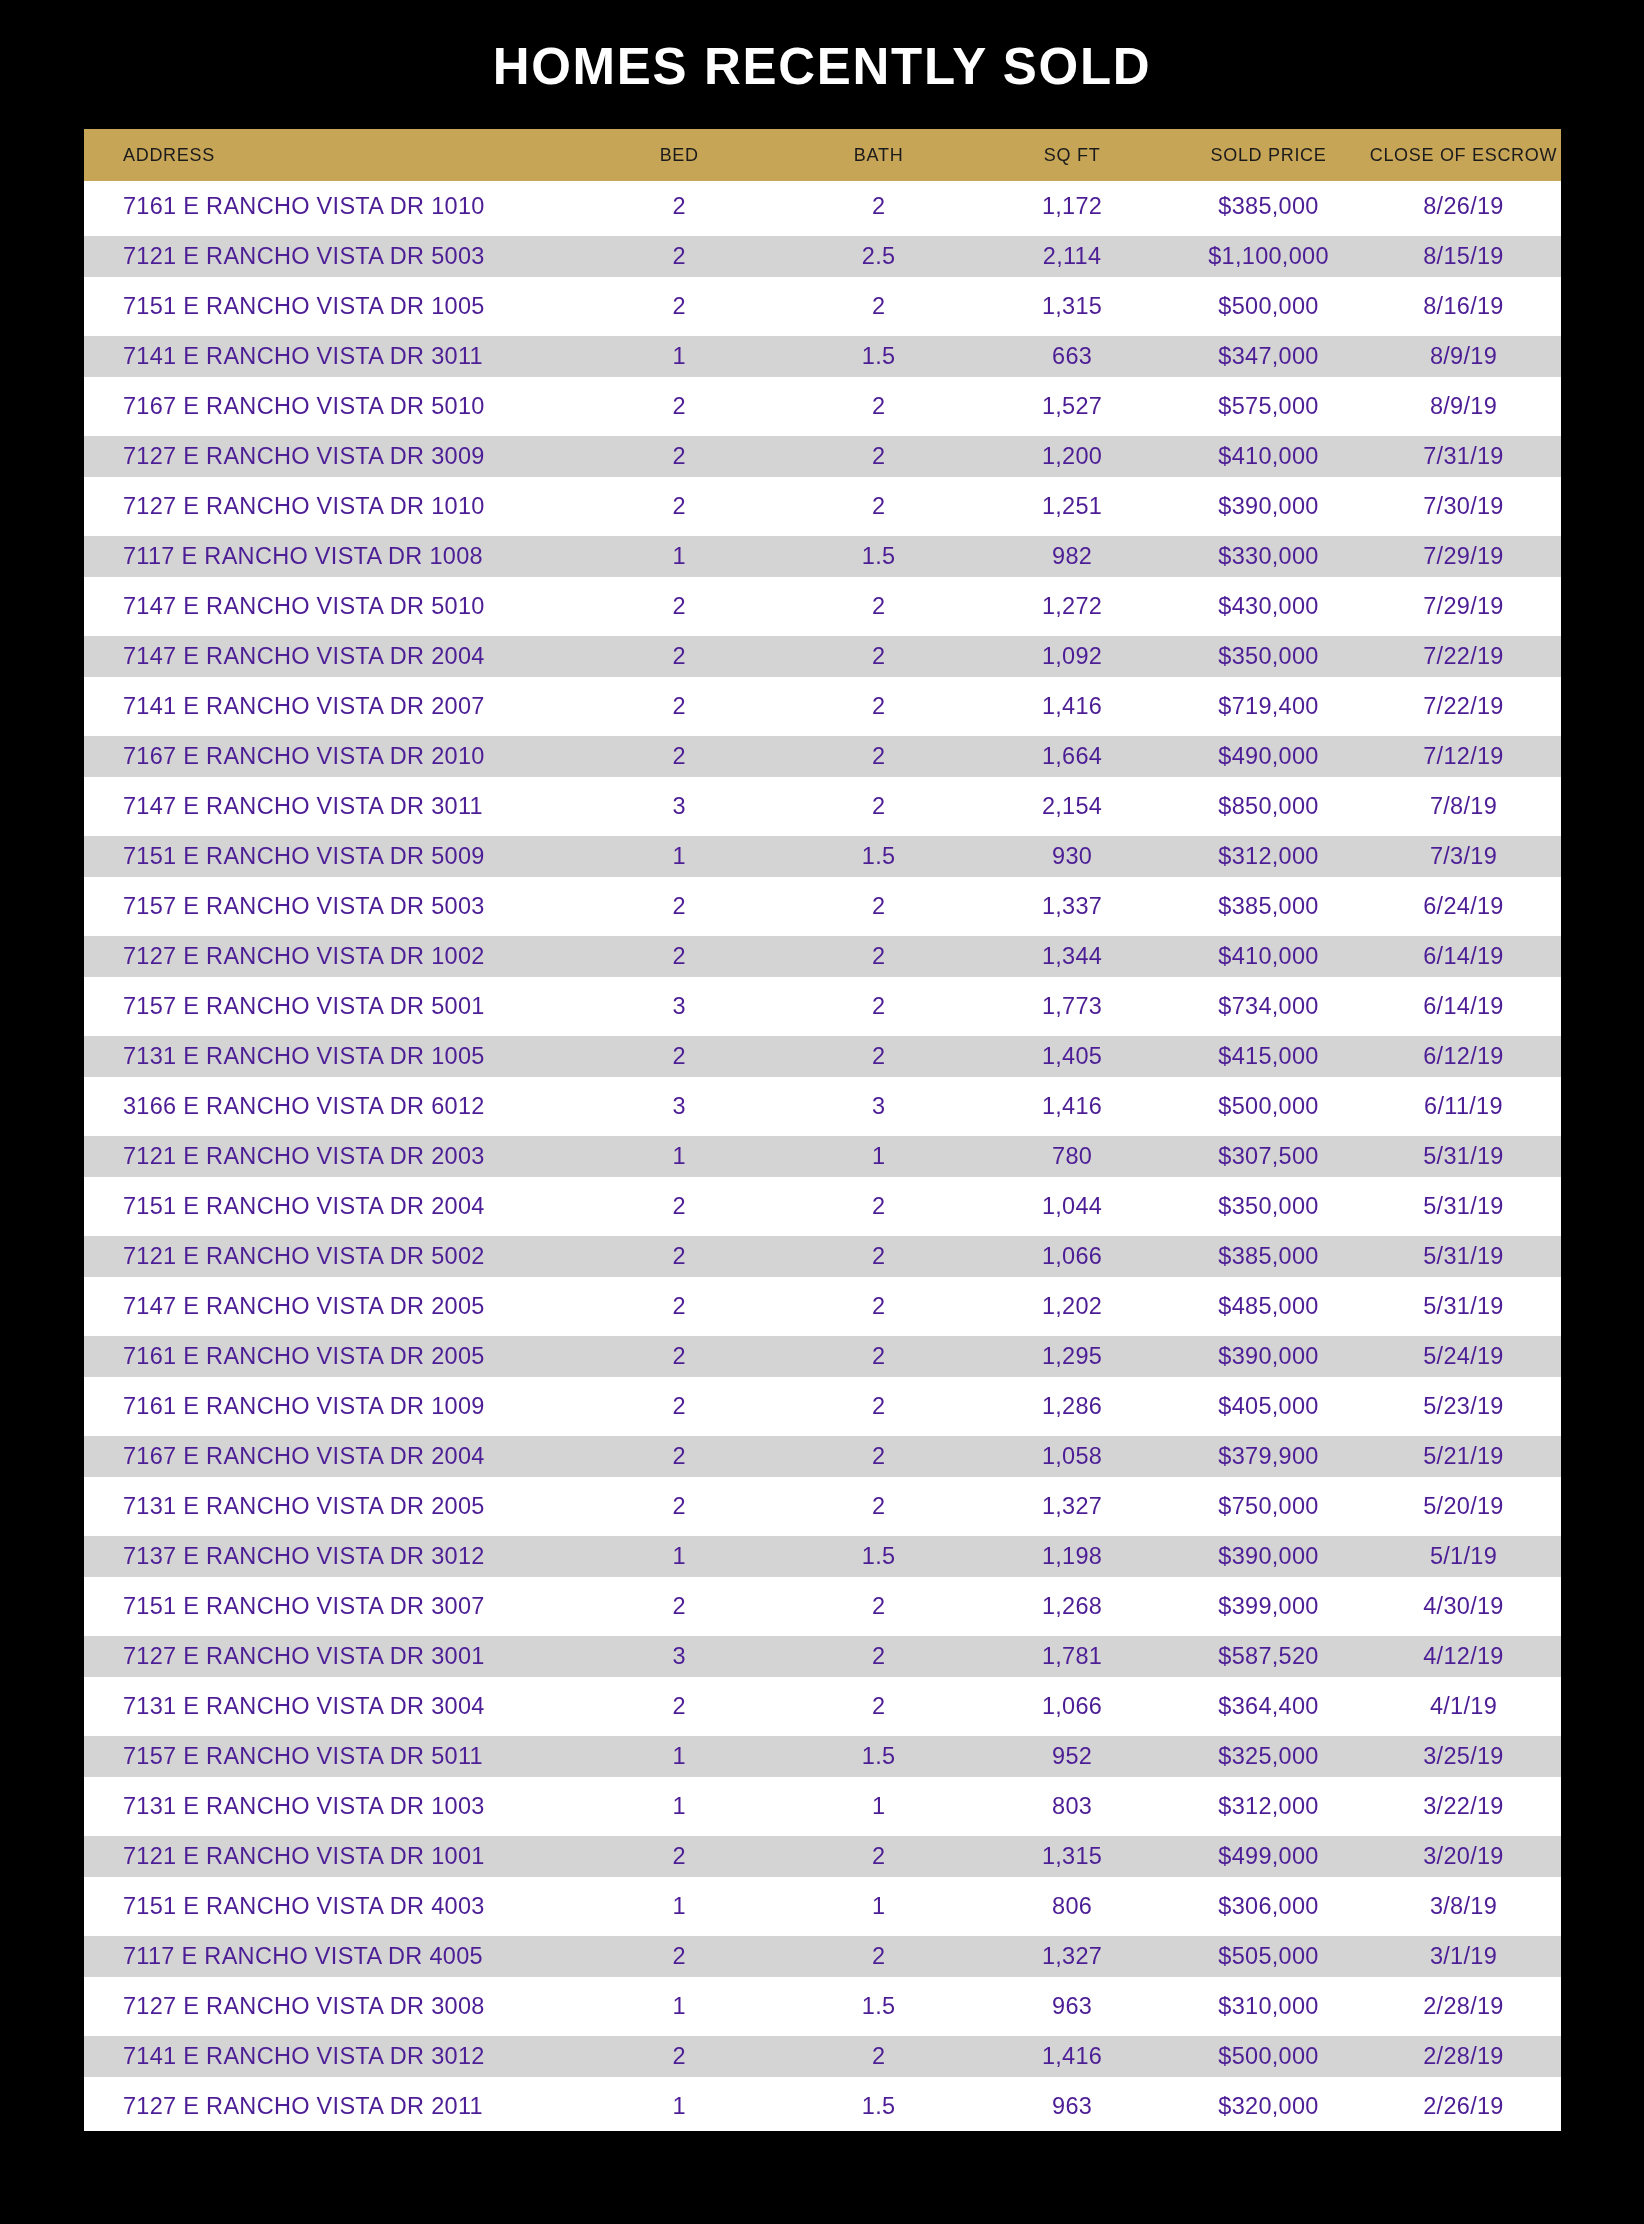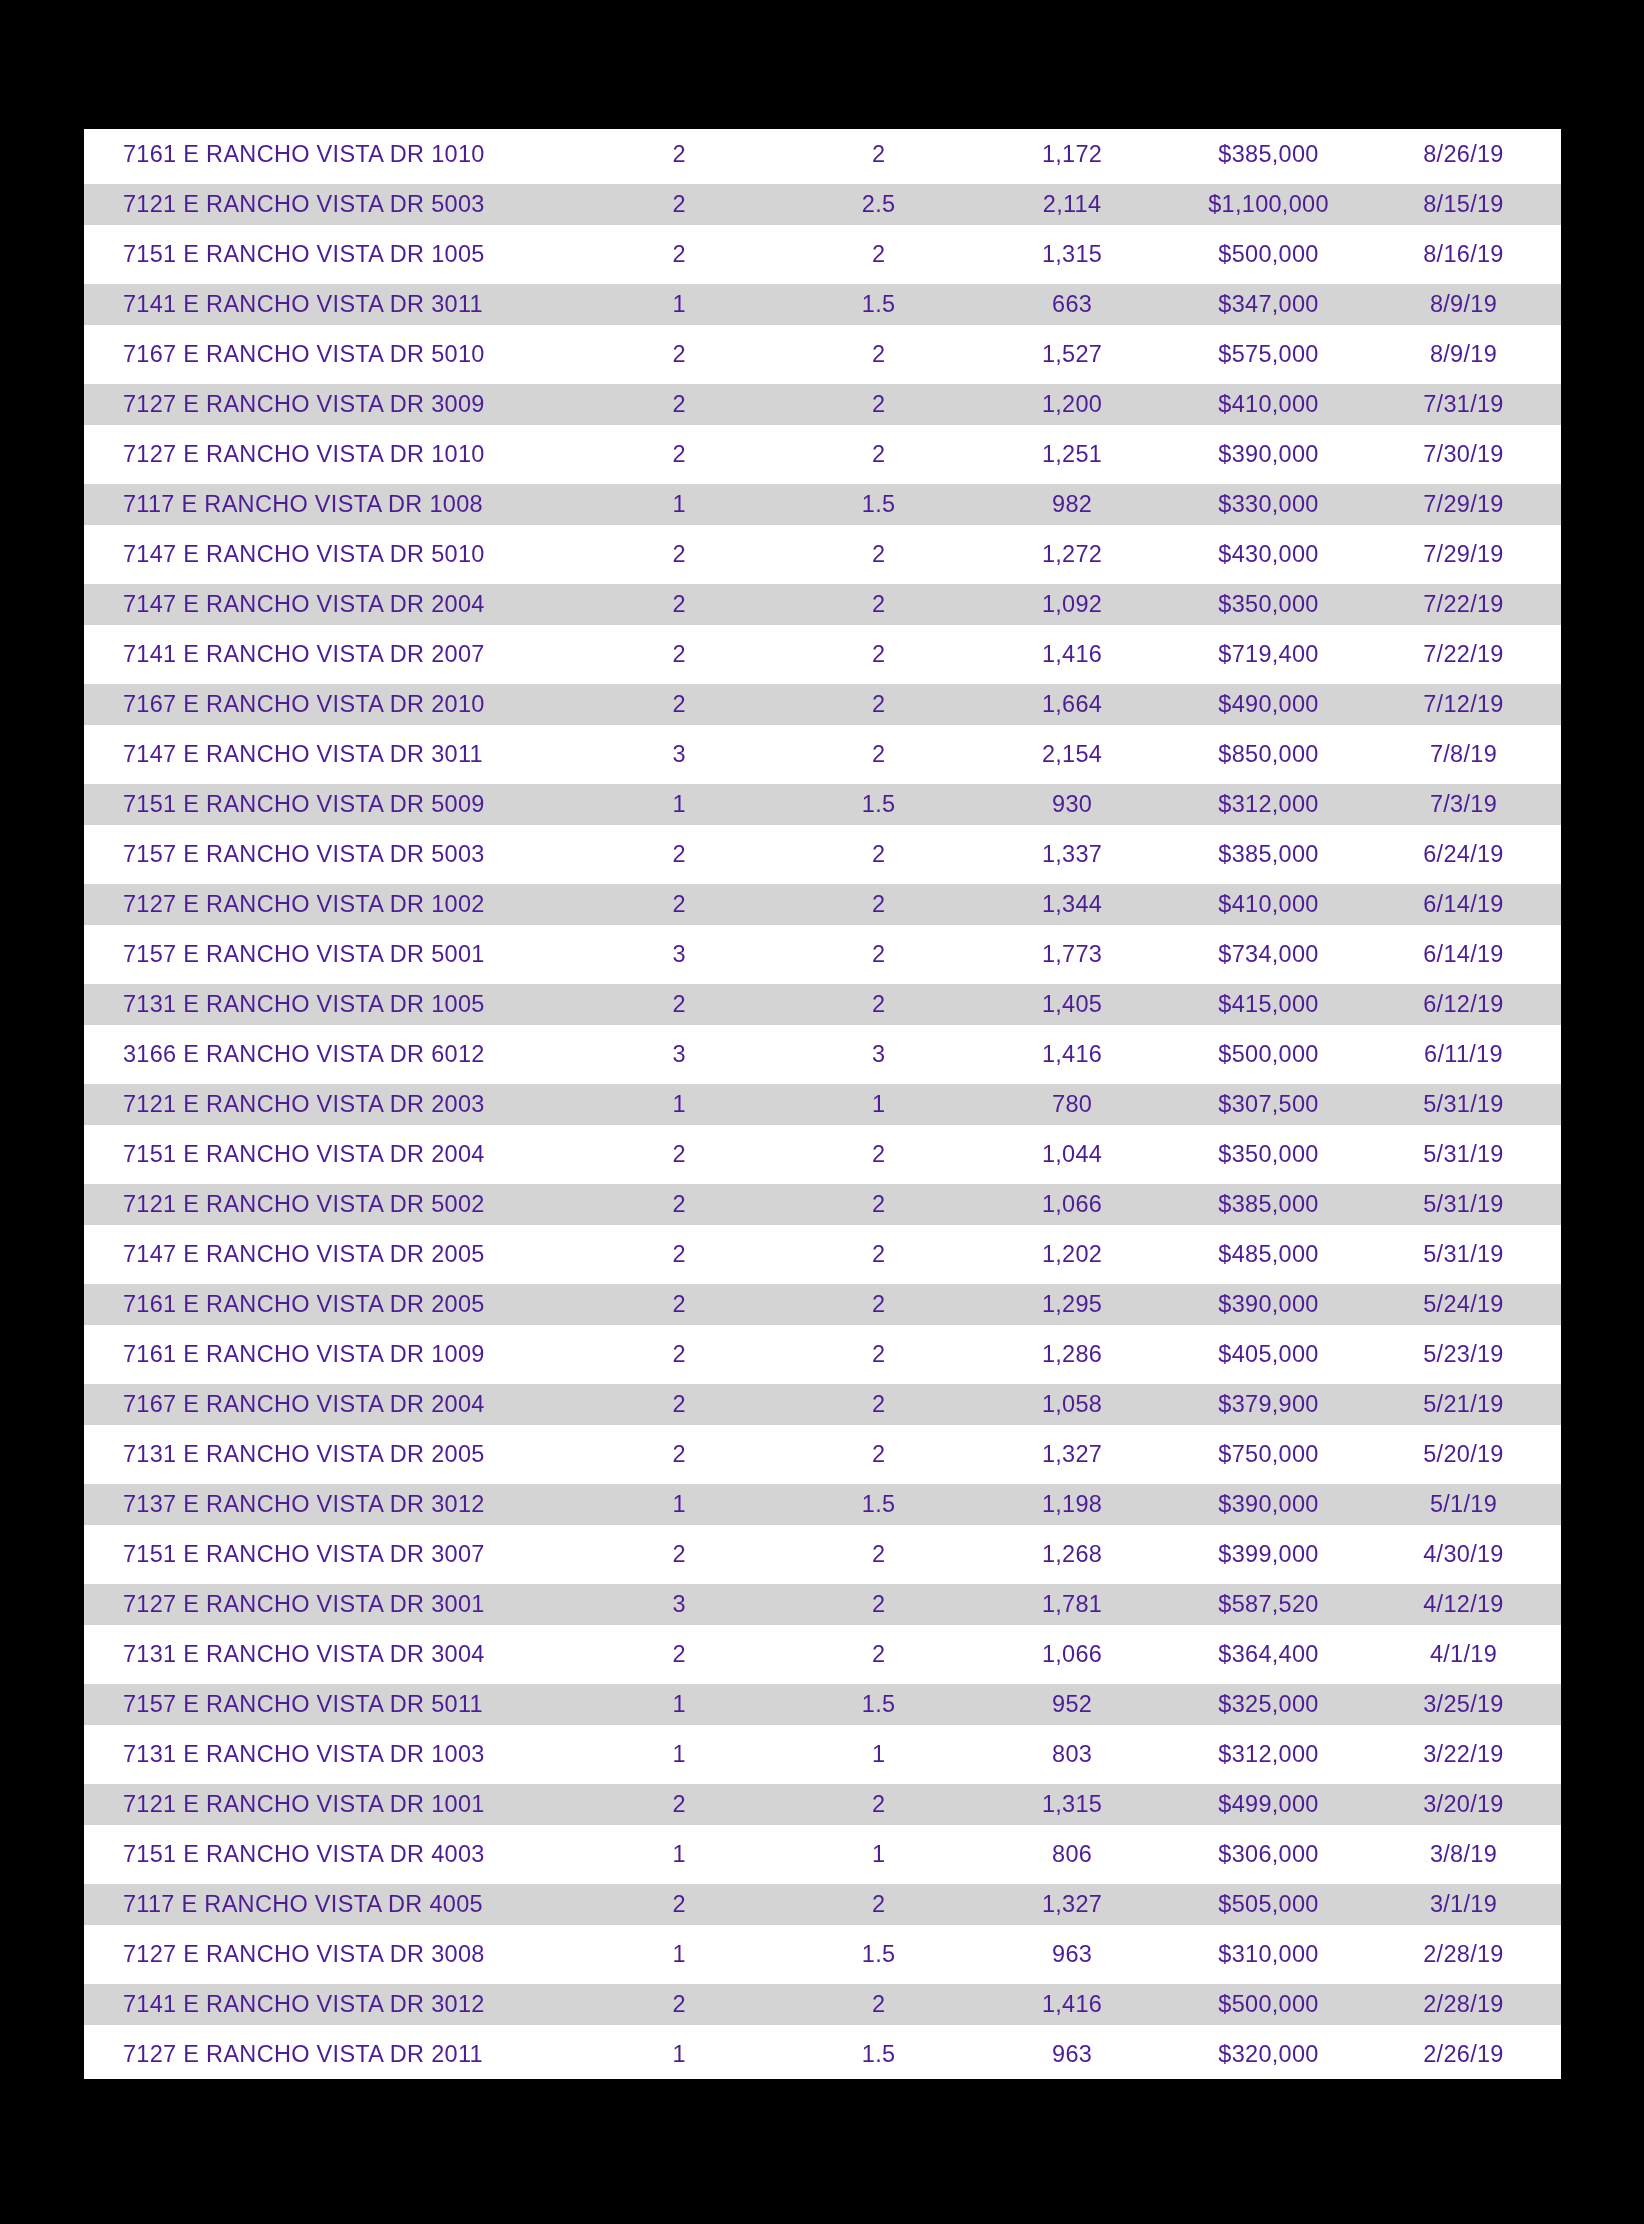--- a/index.html
+++ b/index.html
@@ -68,22 +68,31 @@
   }
   .cell.first {
     text-align: left;
     padding-left: 39px;
   }
 </style>
 </head>
 <body>
 
 <div class="page">
+  <div class="title">HOMES RECENTLY SOLD</div>
 
   <div class="table">
+    <div class="thead">
+      <div class="cell first">ADDRESS</div>
+      <div class="cell">BED</div>
+      <div class="cell">BATH</div>
+      <div class="cell">SQ FT</div>
+      <div class="cell">SOLD PRICE</div>
+      <div class="cell">CLOSE OF ESCROW</div>
+    </div>
     <div class="tbody">
         <div class="row">
           <div class="cell first">7161 E RANCHO VISTA DR 1010</div>
           <div class="cell">2</div>
           <div class="cell">2</div>
           <div class="cell">1,172</div>
           <div class="cell">$385,000</div>
           <div class="cell">8/26/19</div>
         </div>
         <div class="row">

